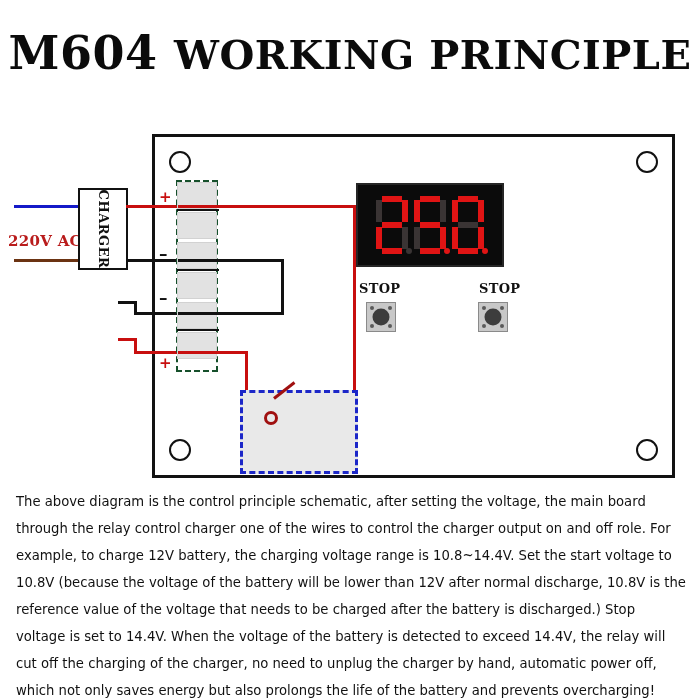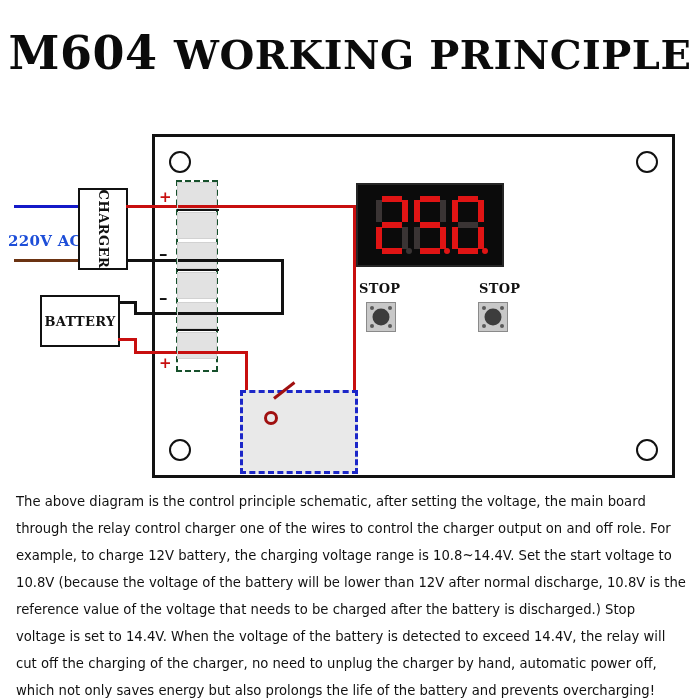--- a/index.html
+++ b/index.html
@@ -60,21 +60,21 @@
     display:flex;align-items:center;justify-content:center;
   }
   .battery-box span{
     font-family:"DejaVu Serif", serif;
     font-weight:bold;font-size:13px;letter-spacing:0.3px;color:#111;
   }
 
   .ac-label{
     position:absolute;left:8px;top:112px;
     font-family:"DejaVu Serif", serif;
-    font-weight:bold;font-size:15px;color:#1d4ed8;letter-spacing:0.3px;
+    font-weight:bold;font-size:15px;color:#b91c1c;letter-spacing:0.3px;
     white-space:nowrap;
   }
 
   
   .w{position:absolute;}
   .w-blue{background:#1419c8;}
   .w-brown{background:#6b3312;}
   .w-black{background:#111;}
   .w-red{background:#c80f0f;}
 
@@ -182,23 +182,20 @@
     <div class="ac-label">220V AC</div>
 
     <div class="charger-box">
       <span>CHARGER</span>
     </div>
 
     <div class="w w-red" style="left:126px;top:85px;width:52px;height:3px;"></div>
 
     <div class="w w-black" style="left:126px;top:139px;width:52px;height:3px;"></div>
 
-    <div class="battery-box">
-      <span>BATTERY</span>
-    </div>
 
     <div class="w w-black" style="left:118px;top:181px;width:18px;height:3px;"></div>
     <div class="w w-black" style="left:134px;top:181px;width:3px;height:14px;"></div>
     <div class="w w-black" style="left:134px;top:192px;width:44px;height:3px;"></div>
 
     <div class="w w-red" style="left:118px;top:218px;width:18px;height:3px;"></div>
     <div class="w w-red" style="left:134px;top:218px;width:3px;height:16px;"></div>
     <div class="w w-red" style="left:134px;top:231px;width:44px;height:3px;"></div>
 
     <div class="termblock"></div>

